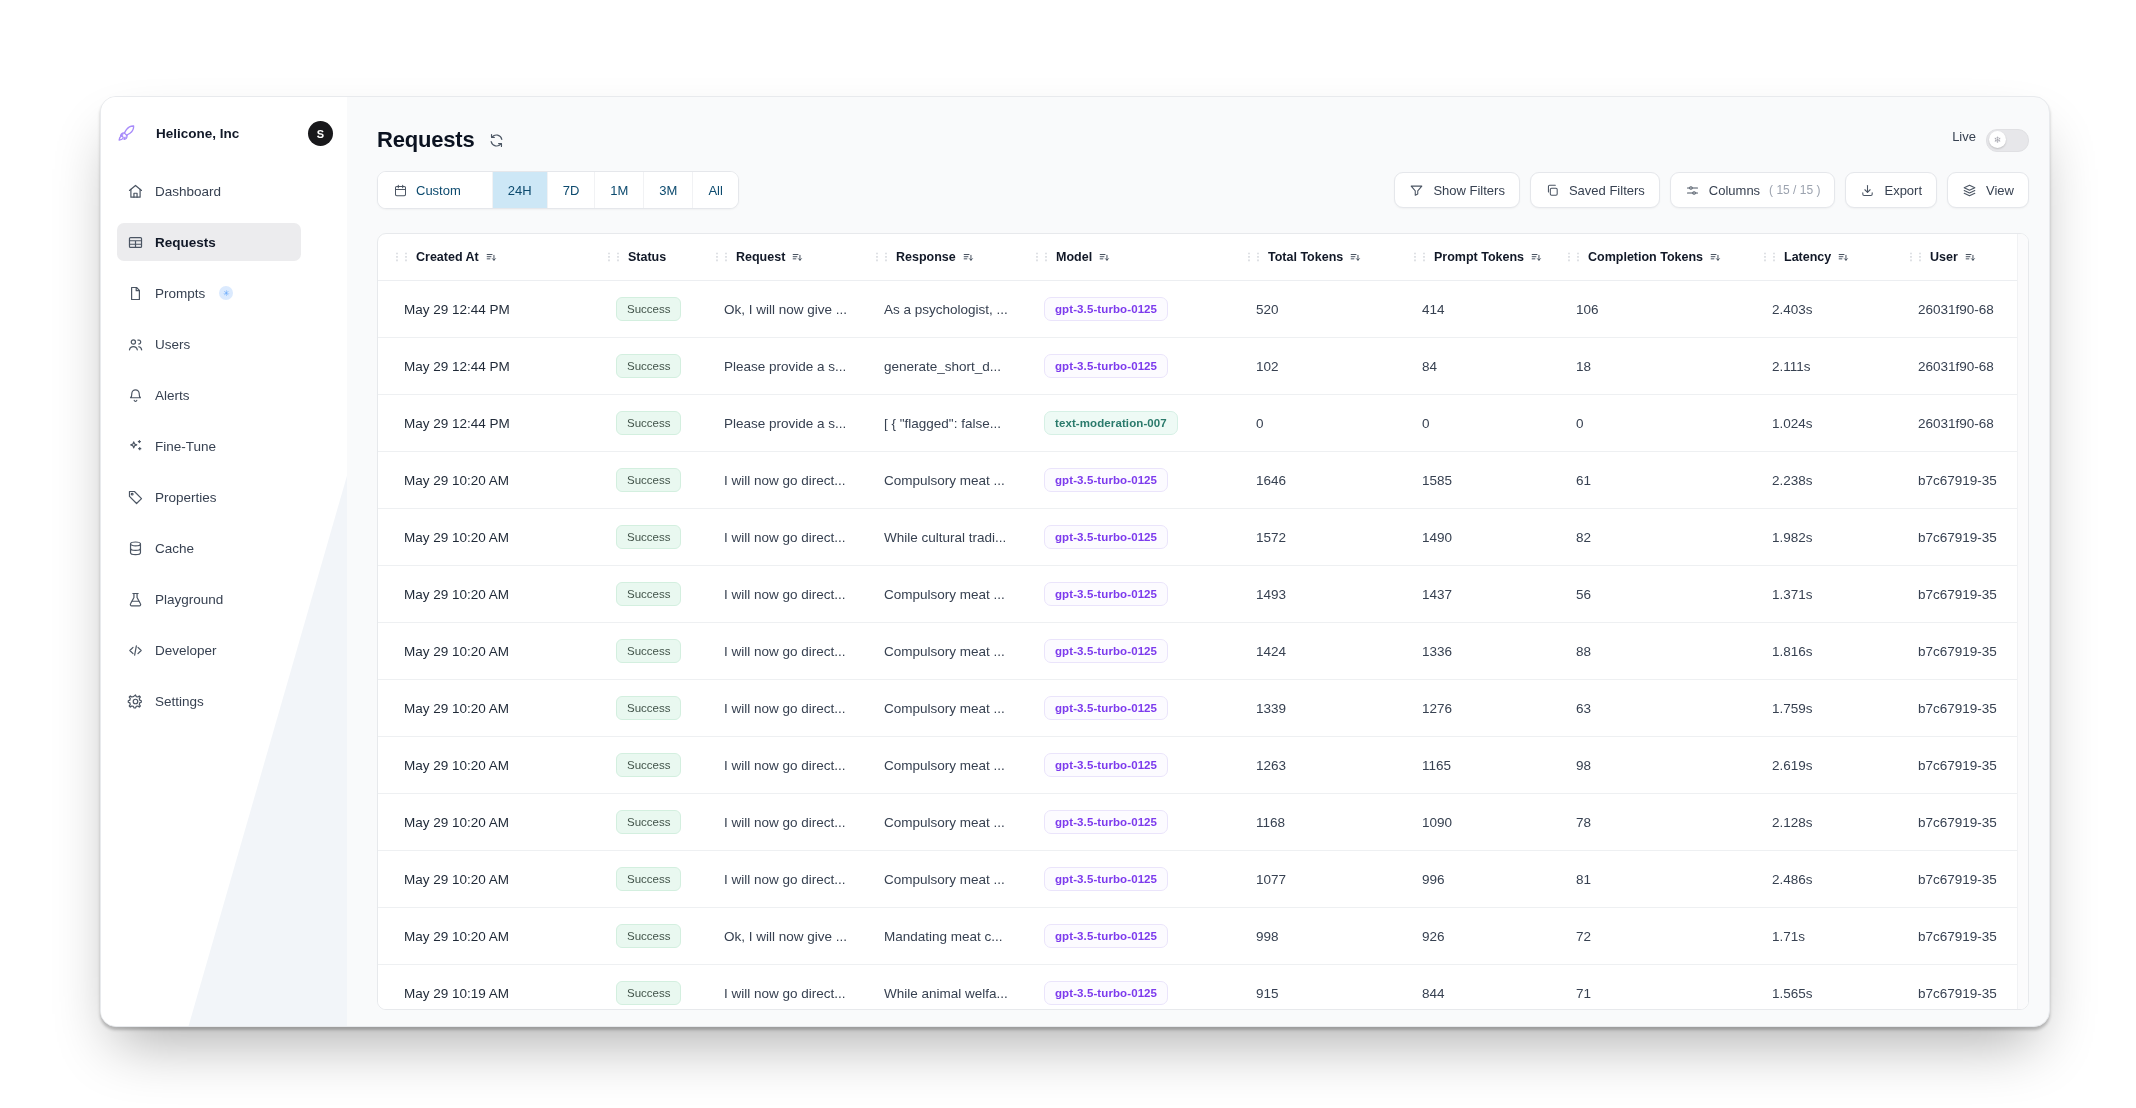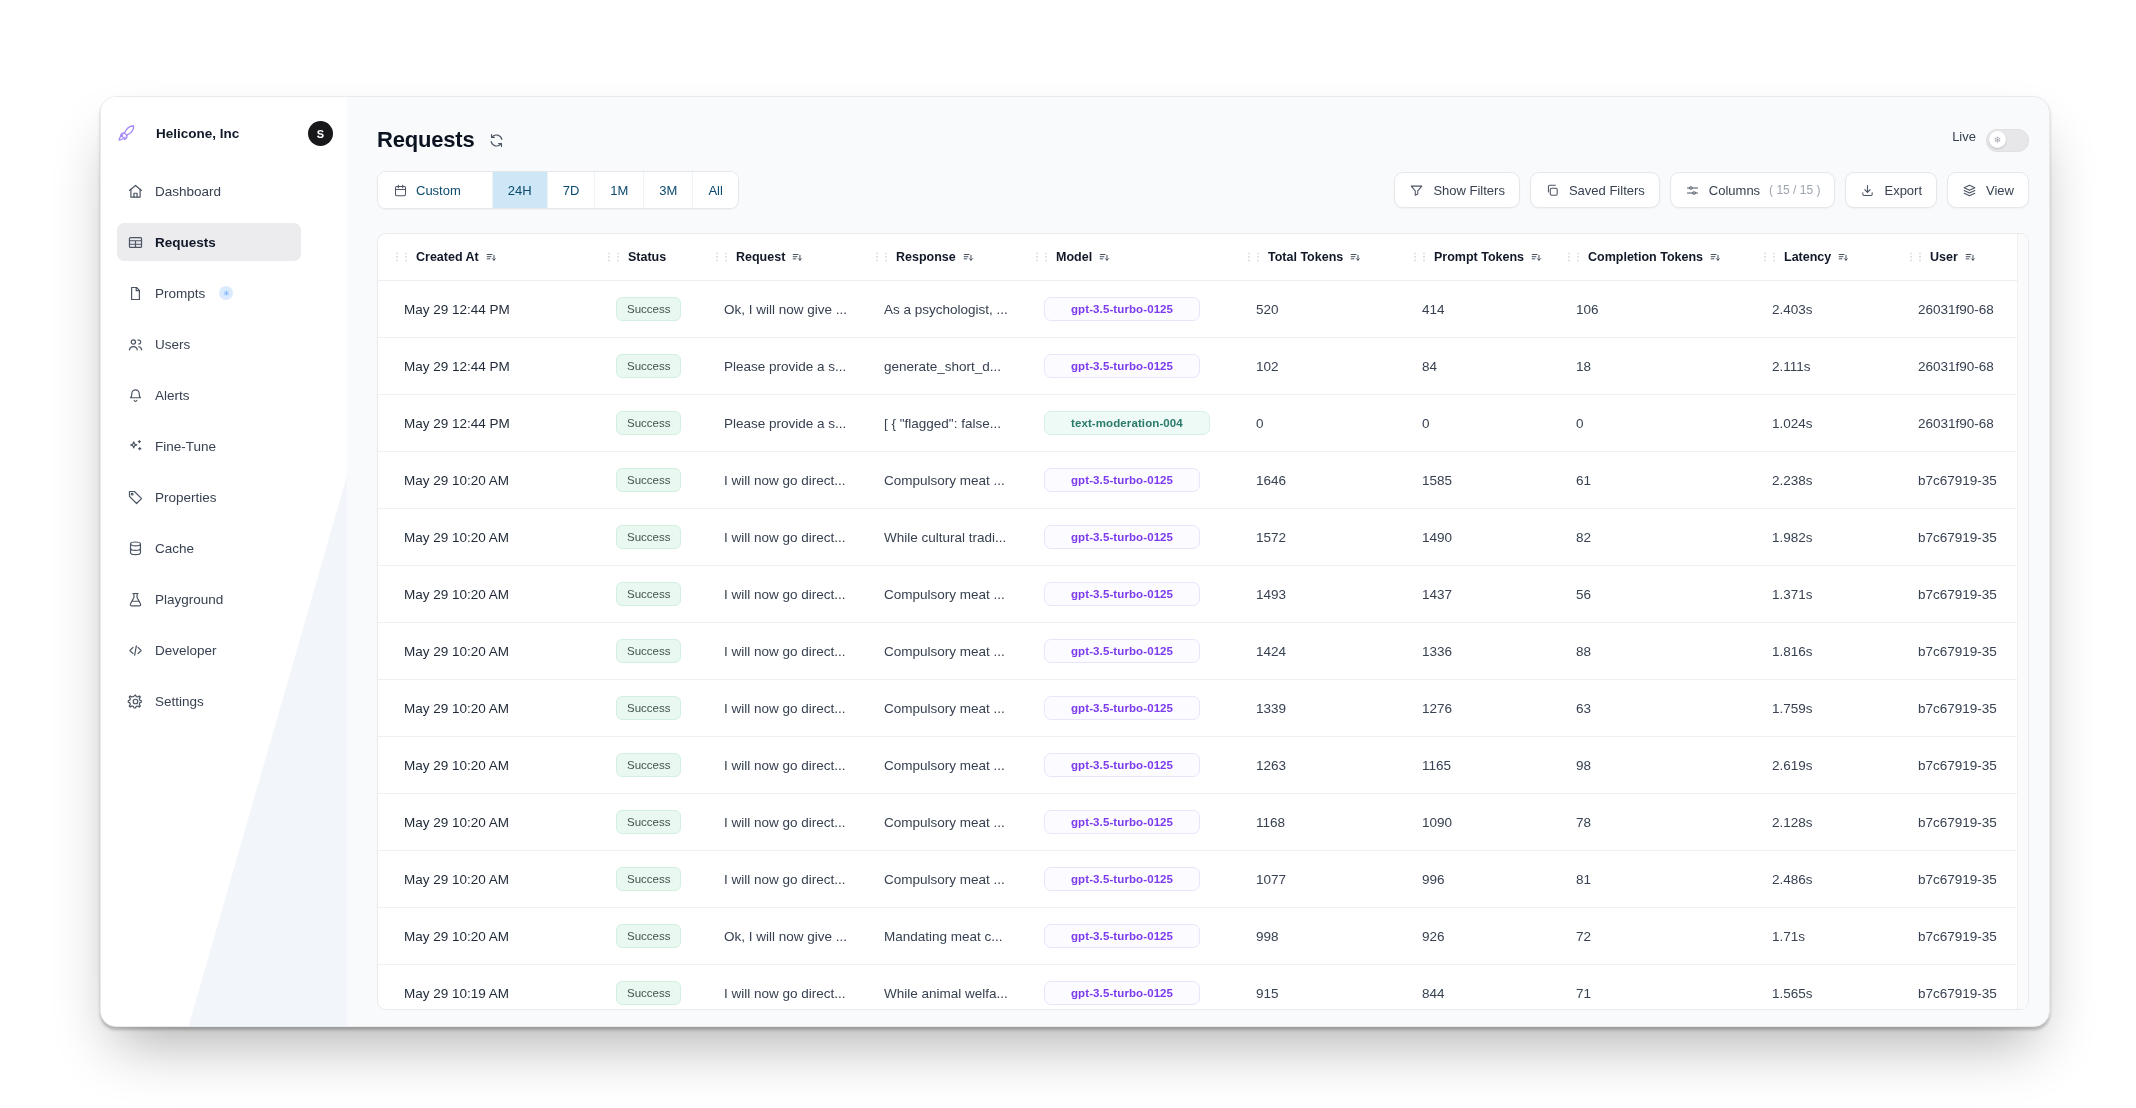--- a/index.html
+++ b/index.html
@@ -41,21 +41,21 @@
   .thead{display:grid;grid-template-columns:var(--cols);height:46px;align-items:center;border-bottom:1px solid #eceef1;flex:none}
   .th{display:flex;align-items:center;gap:6px;padding-left:14px;font-size:12.5px;font-weight:700;color:#111827;white-space:nowrap;overflow:hidden;cursor:pointer}
   .grip{color:#d4d7dc;font-size:10px;letter-spacing:-1px;line-height:1}
   .sort{color:#374151}
   .tbody{flex:1;overflow:hidden}
   .tr{display:grid;grid-template-columns:var(--cols);height:56px;align-items:center;border-bottom:1px solid #eef0f2;cursor:pointer;background:#fff}
   .td{padding-left:26px;font-size:13.5px;color:#1f2937;white-space:nowrap;overflow:hidden}
   .num,.preview,.user-id{color:#374151}
   .badge{display:inline-block;padding:5px 10px;border-radius:6px;font-size:11.5px;font-weight:500}
   .badge-success{background:var(--success_bg);border:1px solid var(--success_border);color:var(--success_text)}
-  .pill{display:inline-block;padding:5px 26px;border-radius:7px;font-size:11.5px;font-weight:600;letter-spacing:.1px}
+  .pill{display:inline-block;padding:5px 10px;border-radius:7px;font-size:11.5px;font-weight:600;letter-spacing:.1px}
   .pill-purple{background:var(--purple_bg);border:1px solid var(--purple_border);color:var(--purple_text)}
   .pill-teal{background:var(--teal_bg);border:1px solid var(--teal_border);color:var(--teal_text)}
   .scroll-strip{position:absolute;right:0;top:0;bottom:0;width:10px;background:#fbfbfc;border-left:1px solid #f1f2f4}
 </style>
 </head>
 <body>
 
 <div class="window">
 
   <div class="sidebar">
@@ -408,21 +408,21 @@
             <div class="td num">84</div>
             <div class="td num">18</div>
             <div class="td num">2.111s</div>
             <div class="td"><span class="user-id">26031f90-68</span></div>
           </div>
           <div class="tr">
             <div class="td">May 29 12:44 PM</div>
             <div class="td"><span class="badge badge-success">Success</span></div>
             <div class="td preview">Please provide a s...</div>
             <div class="td preview">[ { "flagged": false...</div>
-            <div class="td"><span class="pill pill-teal">text-moderation-004</span></div>
+            <div class="td"><span class="pill pill-teal">text-moderation-007</span></div>
             <div class="td num">0</div>
             <div class="td num">0</div>
             <div class="td num">0</div>
             <div class="td num">1.024s</div>
             <div class="td"><span class="user-id">26031f90-68</span></div>
           </div>
           <div class="tr">
             <div class="td">May 29 10:20 AM</div>
             <div class="td"><span class="badge badge-success">Success</span></div>
             <div class="td preview">I will now go direct...</div>

